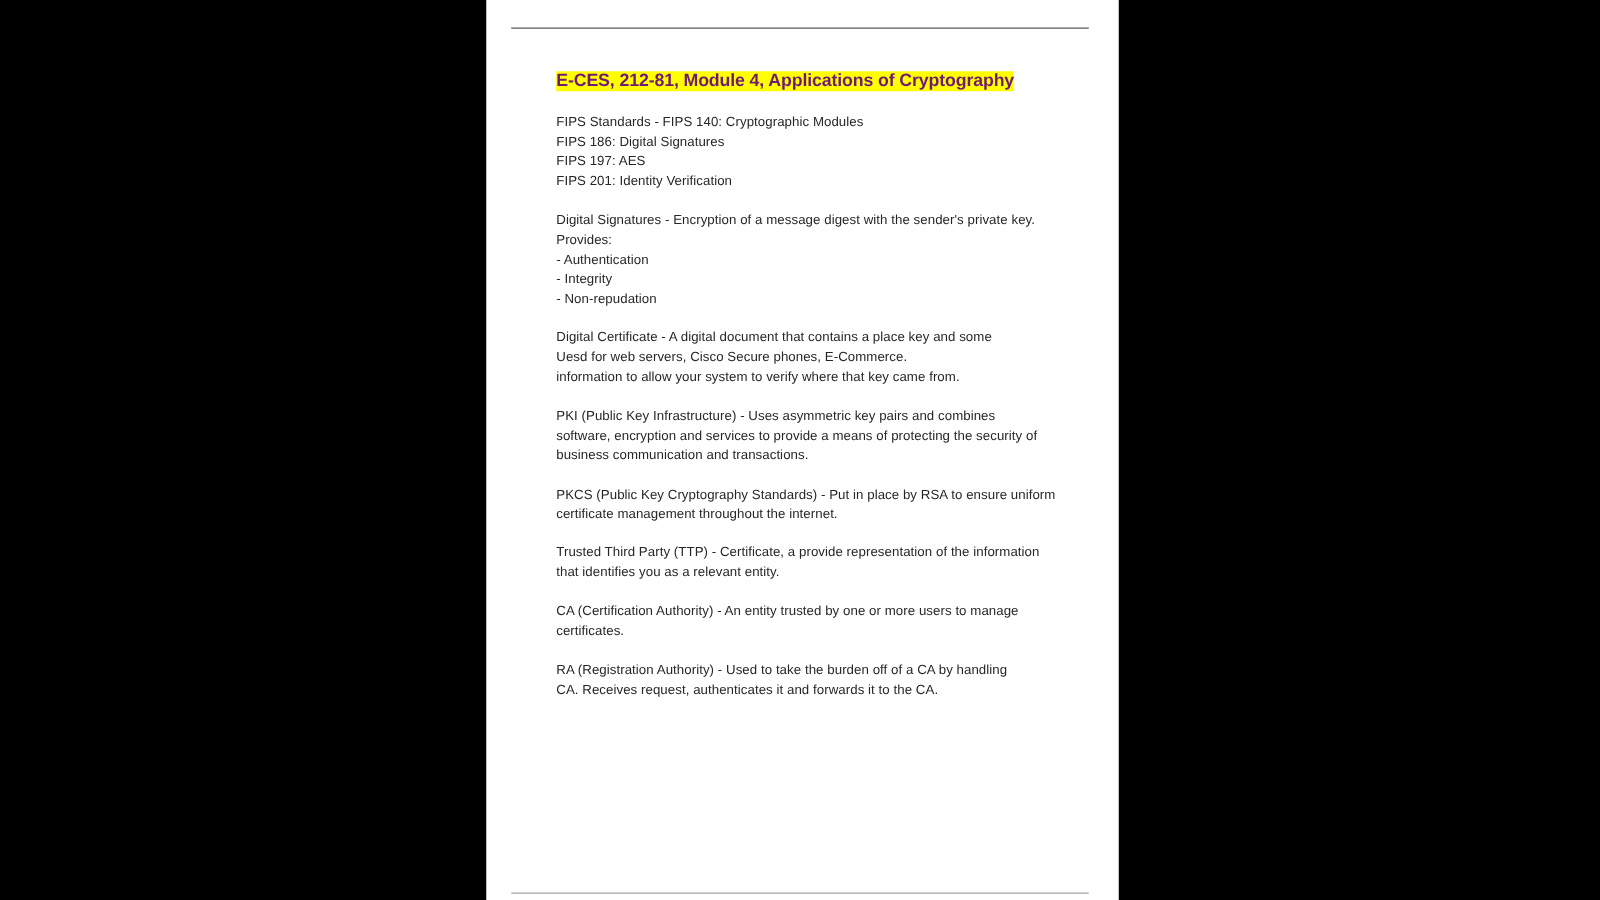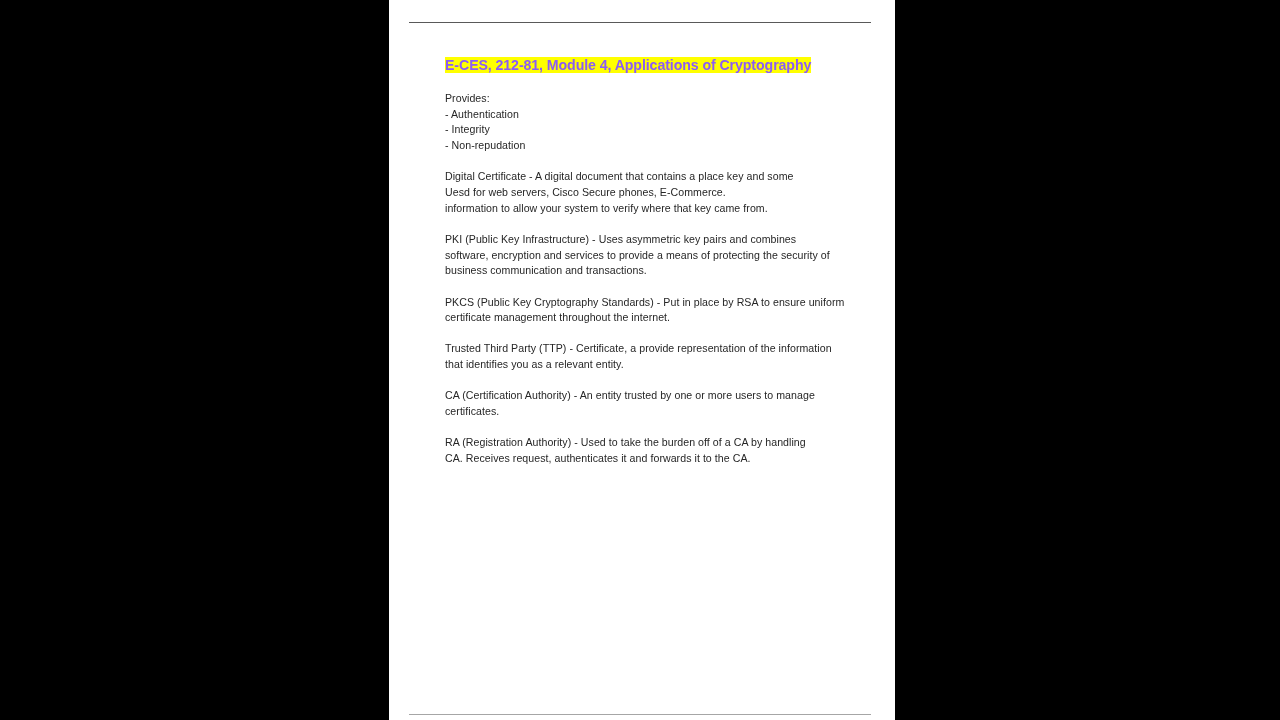--- a/index.html
+++ b/index.html
@@ -54,21 +54,21 @@
     position: absolute;
     left: 56px;
     top: 55px;
     width: 410px;
   }
 
   #doc-title {
     display: inline;
     font-size: 14.2px;
     font-weight: bold;
-    color: #8b5cf6;
+    color: #701a75;
     background: #ffff00;
     line-height: 20px;
     letter-spacing: -0.1px;
     box-decoration-break: clone;
     -webkit-box-decoration-break: clone;
   }
   .title-row {
     margin: 0 0 16px 0;
   }
 
@@ -97,20 +97,27 @@
     <div class="page-rule top"></div>
 
     <div id="content">
 
       <div class="title-row">
         <span id="doc-title">E-CES, 212-81, Module 4, Applications of Cryptography</span>
       </div>
 
       <div id="blocks">
           <p class="block">
+            <span class="line">FIPS Standards - FIPS 140: Cryptographic Modules</span>
+            <span class="line">FIPS 186: Digital Signatures</span>
+            <span class="line">FIPS 197: AES</span>
+            <span class="line">FIPS 201: Identity Verification</span>
+          </p>
+          <p class="block">
+            <span class="line">Digital Signatures - Encryption of a message digest with the sender's private key.</span>
             <span class="line">Provides:</span>
             <span class="line">- Authentication</span>
             <span class="line">- Integrity</span>
             <span class="line">- Non-repudation</span>
           </p>
           <p class="block">
             <span class="line">Digital Certificate - A digital document that contains a place key and some</span>
             <span class="line">Uesd for web servers, Cisco Secure phones, E-Commerce.</span>
             <span class="line">information to allow your system to verify where that key came from.</span>
           </p>

